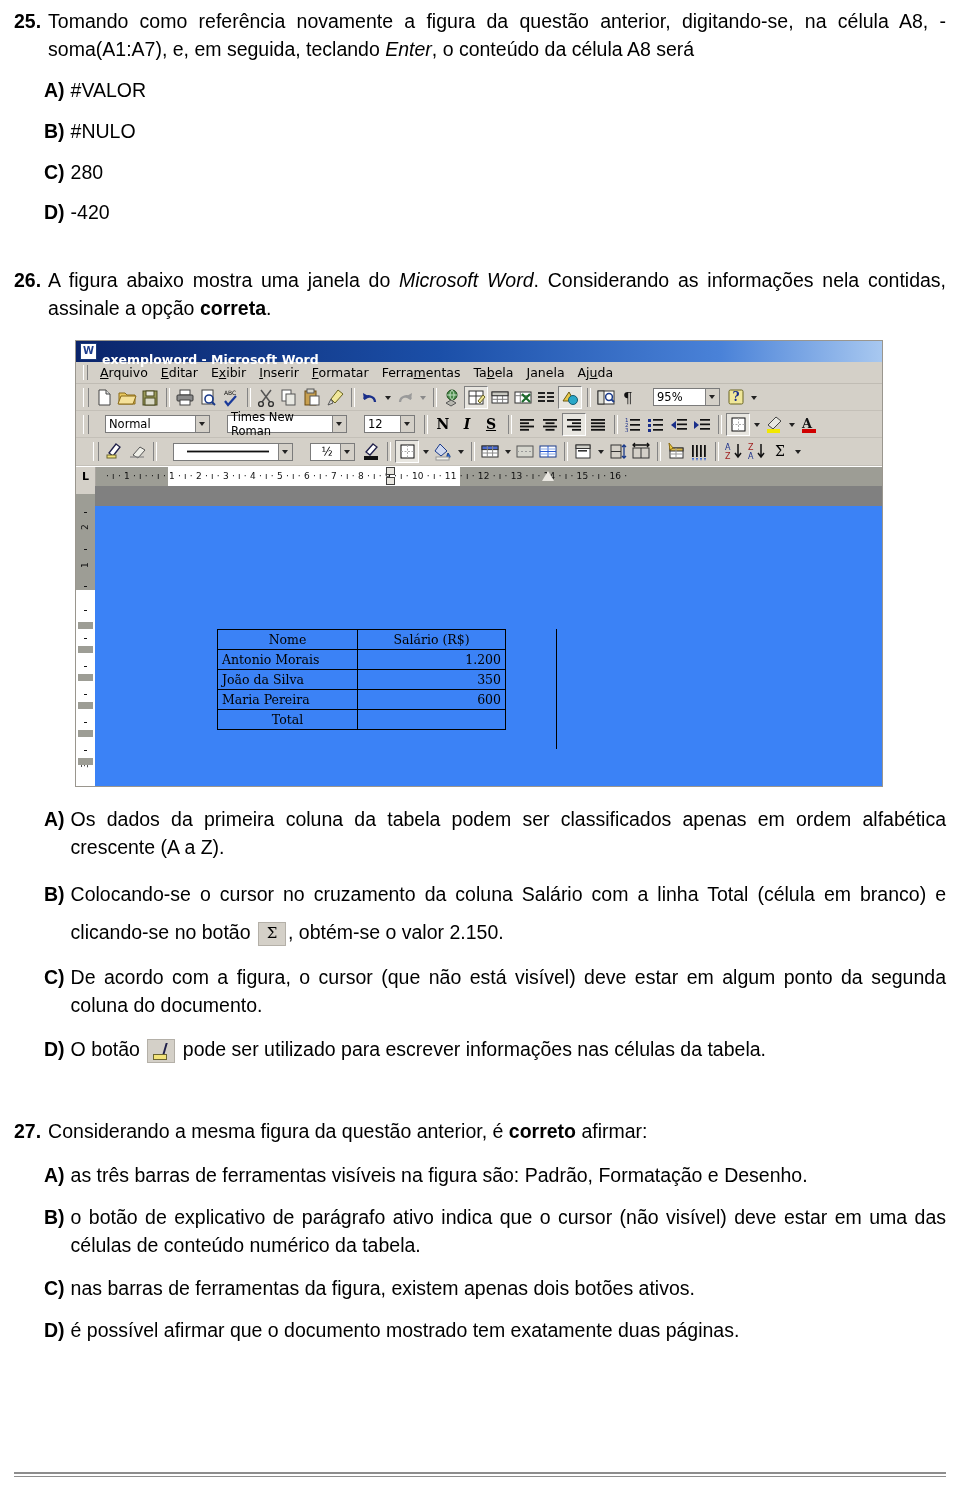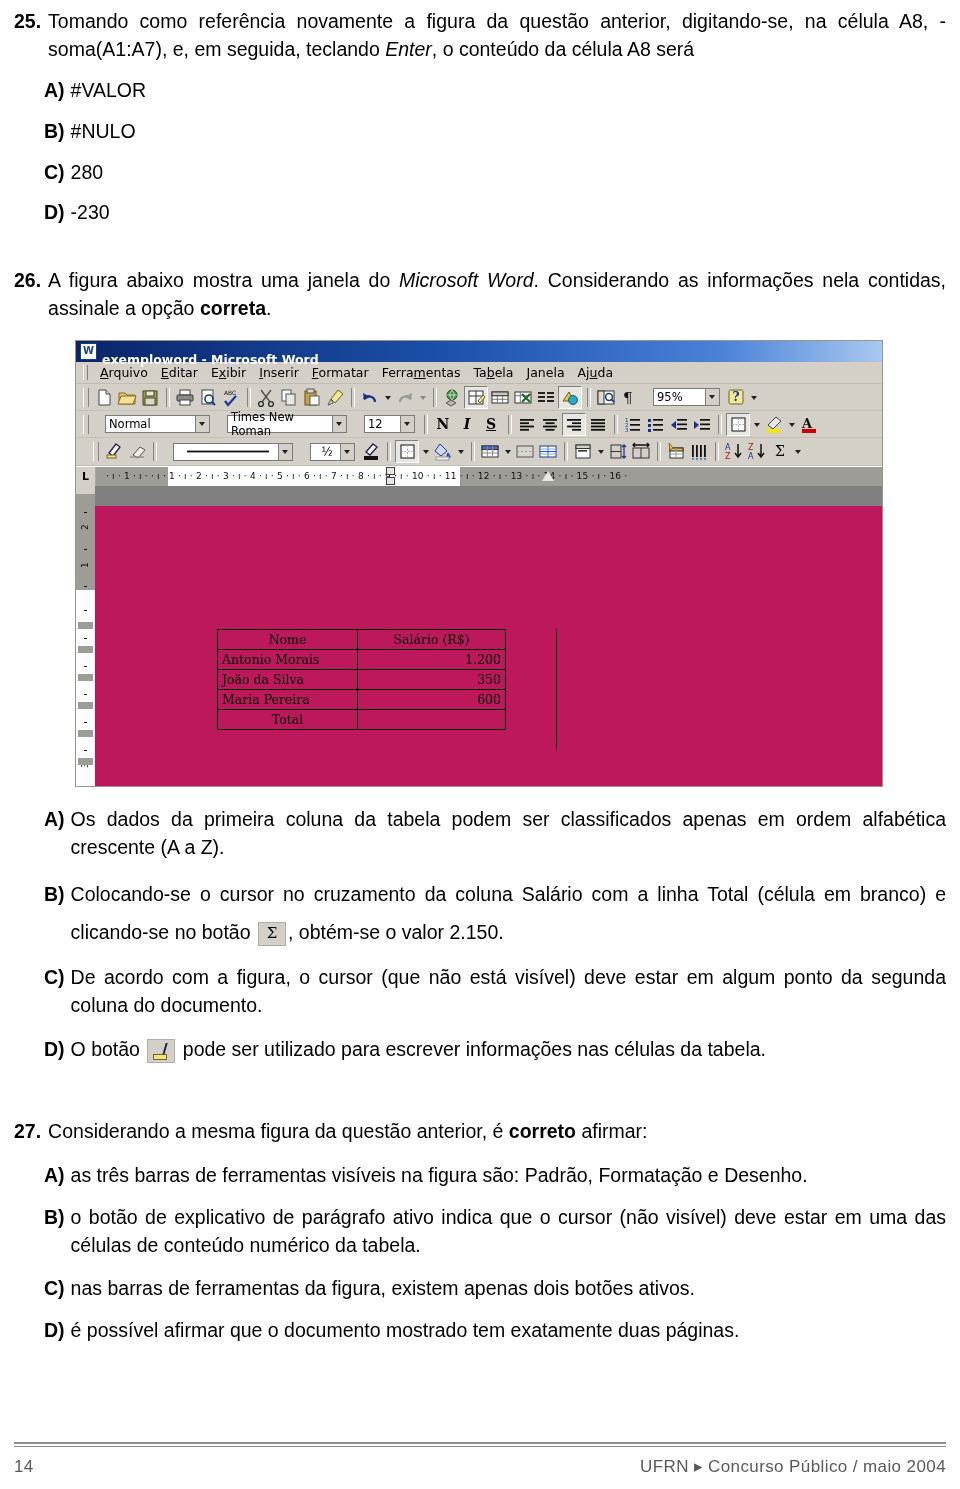--- a/index.html
+++ b/index.html
@@ -396,21 +396,21 @@
 
   .doc-canvas {
     flex: 1 1 auto;
     background: #808080;
     position: relative;
   }
   .doc-page {
     position: absolute;
     left: 0; right: 0;
     top: 20px; bottom: 0;
-    background: #be185d;
+    background: #3b82f6;
   }
   .doc-inner {
     position: absolute;
     left: 122px;
     top: 123px;
     right: 12px;
     display: flex;
     align-items: flex-start;
   }
   .wtable {
@@ -492,21 +492,21 @@
     <div class="opt">
       <span class="opt-letter">B)</span>
       <span class="opt-text">#NULO</span>
     </div>
     <div class="opt">
       <span class="opt-letter">C)</span>
       <span class="opt-text">280</span>
     </div>
     <div class="opt">
       <span class="opt-letter">D)</span>
-      <span class="opt-text">-230</span>
+      <span class="opt-text">-420</span>
     </div>
   </div>
 
   <div class="q-block" style="margin-top:40px;">
     <div class="q-stem">
       <span class="q-num">26.</span>
       <span class="q-text"><span>A figura abaixo mostra uma janela do </span><i class="it">Microsoft Word</i><span>. Considerando as informações nela contidas, assinale a opção </span><b class="bd">correta</b><span>.</span></span>
     </div>
   </div>
 
@@ -1114,19 +1114,15 @@
     </div>
     <div class="opt" style="margin-top:15px;">
       <span class="opt-letter">D)</span>
       <span class="opt-text">é possível afirmar que o documento mostrado tem exatamente duas páginas.</span>
     </div>
   </div>
 
   <div class="footer">
     <div class="rule-a"></div>
     <div class="rule-b"></div>
-    <div class="f-row">
-      <span>14</span>
-      <span>UFRN ▸ Concurso Público / maio 2004</span>
-    </div>
   </div>
 
 </div>
 
 </body></html>

